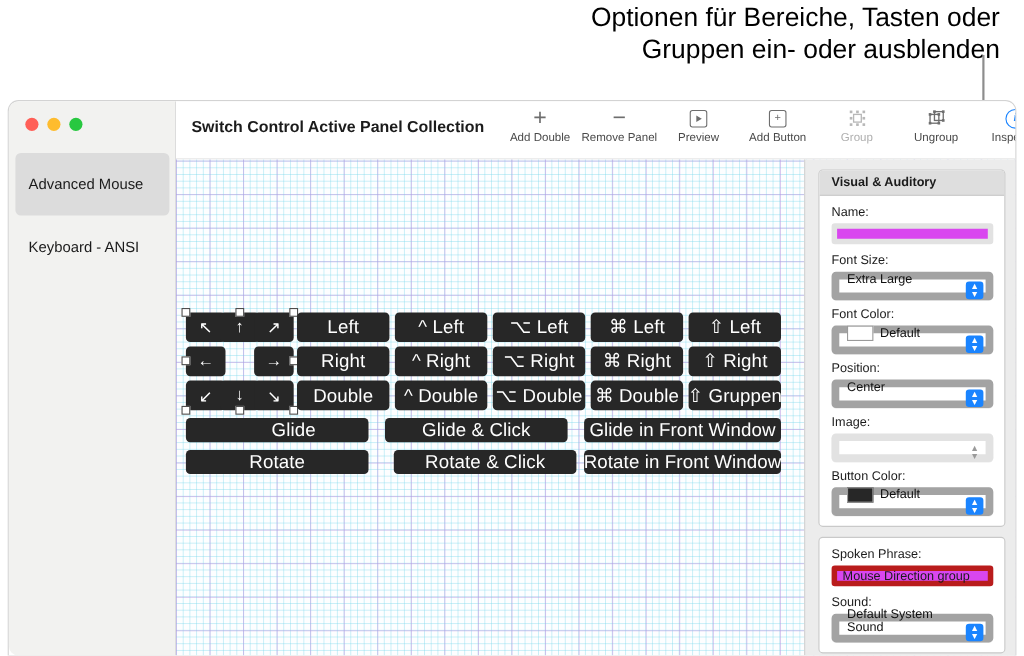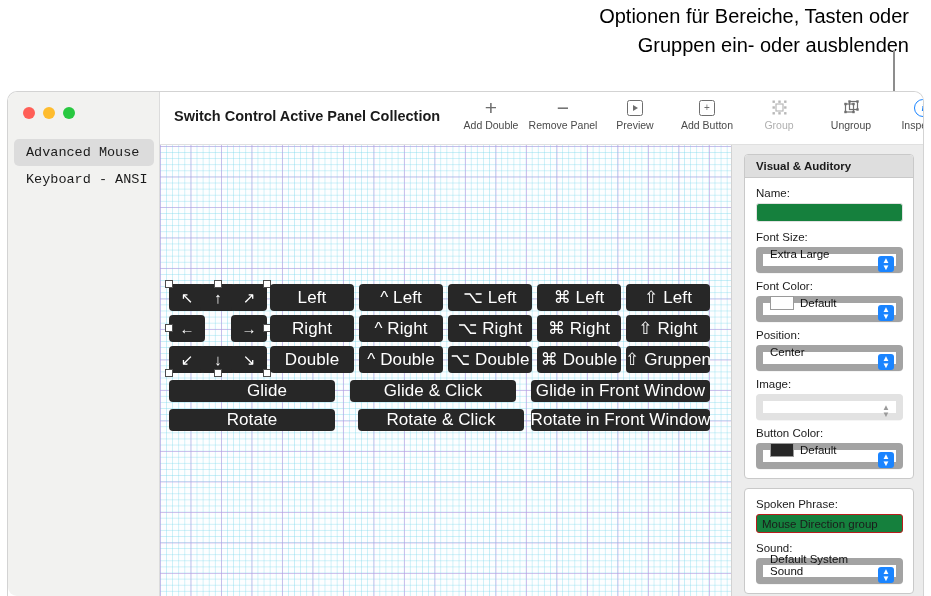--- a/index.html
+++ b/index.html
@@ -23,21 +23,21 @@
     top: 0;
     width: 931px;
     height: 92px;
   }
   #callout-text {
     position: absolute;
     right: 22px;
     top: 2px;
     width: 520px;
     text-align: right;
-    font-size: 20px;
+    font-size: 24px;
     line-height: 29px;
     color: #000000;
     white-space: pre-line;
   }
   #callout-line {
     position: absolute;
     left: 893px;
     top: 50px;
     width: 2px;
     height: 54px;
@@ -86,27 +86,26 @@
   .light.green { background: #28c840; }
 
   #sidebar-list {
     position: absolute;
     left: 0;
     top: 47px;
     width: 152px;
   }
   .sidebar-item {
     margin: 0 6px;
-    padding: 4px 12px;
+    padding: 19px 12px;
     font-size: 13.5px;
     color: #1b1b1b;
     border-radius: 5px;
     line-height: 19px;
     white-space: nowrap;
-    font-family: Liberation Mono, monospace;
   }
   .sidebar-item.selected {
     background: #dcdcdc;
   }
 
   
   #toolbar {
     position: absolute;
     left: 152px;
     top: 0;
@@ -250,22 +249,22 @@
   }
   .insp-body { padding: 8px 10px 9px 11px; }
   .fld-label {
     font-size: 11.5px;
     color: #1b1b1b;
     margin-bottom: 3px;
     line-height: 14px;
   }
   .textfield {
     height: 19px;
-    background: #15803d;
-    border: 1px solid #b91c1c;
+    background: #d946ef;
+    border: 5px solid #b91c1c;
     border-radius: 3px;
     font-size: 11.5px;
     color: #1b1b1b;
     display: flex;
     align-items: center;
     padding: 0 5px;
     box-sizing: border-box;
     margin-bottom: 8px;
   }
   .textfield.blank { border-color: #e2e2e2; }

